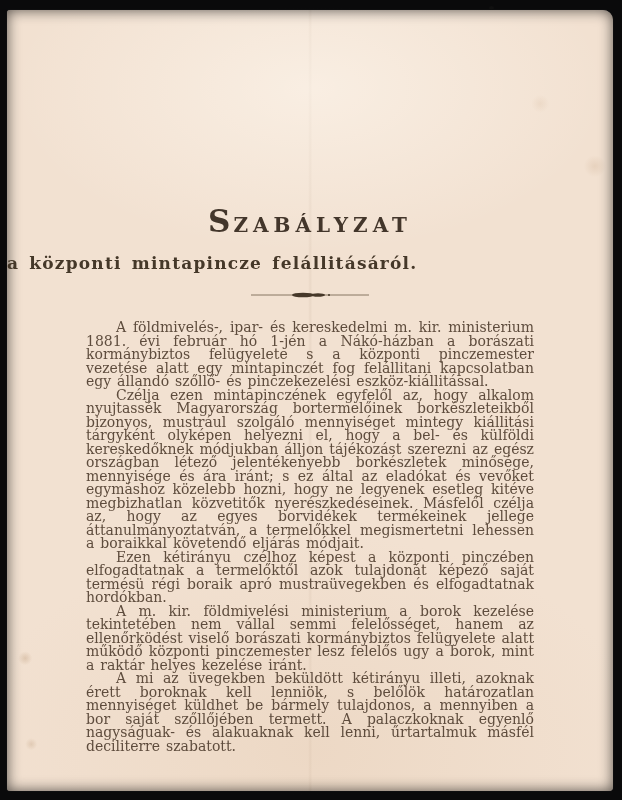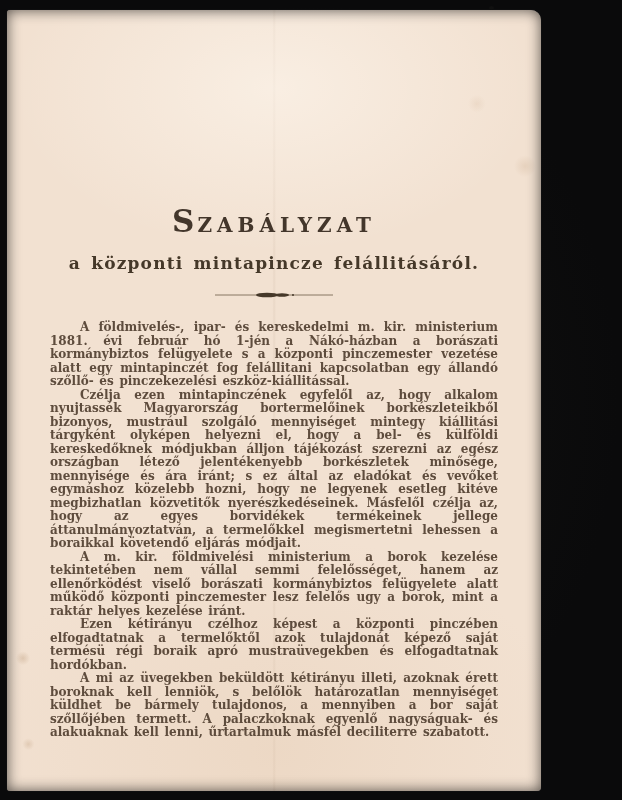--- a/index.html
+++ b/index.html
@@ -15,21 +15,21 @@
     position: relative;
     width: 622px;
     height: 800px;
     background:
       radial-gradient(ellipse at 50% 50%, #121211 0%, #0a0a0b 70%);
   }
   .paper {
     position: absolute;
     left: 7px;
     top: 10px;
-    width: 534px;
+    width: 606px;
     height: 781px;
     background-color: #f2e1d1;
     background-image:
       radial-gradient(circle at 3% 83%, rgba(150,105,60,0.22) 0px, rgba(150,105,60,0) 7px),
       radial-gradient(circle at 4% 94%, rgba(150,105,60,0.18) 0px, rgba(150,105,60,0) 6px),
       radial-gradient(circle at 97% 20%, rgba(160,115,70,0.14) 0px, rgba(160,115,70,0) 11px),
       radial-gradient(circle at 88% 12%, rgba(170,125,80,0.10) 0px, rgba(170,125,80,0) 9px),
       radial-gradient(ellipse 70% 30% at 50% 10%, rgba(255,249,241,0.55), rgba(255,249,241,0) 70%),
       radial-gradient(ellipse 80% 40% at 50% 95%, rgba(220,190,160,0.25), rgba(220,190,160,0) 70%),
       linear-gradient(90deg, rgba(0,0,0,0) 49.7%, rgba(120,90,60,0.07) 50%, rgba(0,0,0,0) 50.4%);
@@ -54,40 +54,38 @@
     letter-spacing: 5px;
     color: #43362b;
     line-height: 1.2;
   }
   .title::first-letter {
     font-size: 31px;
     letter-spacing: 3px;
   }
   .subtitle {
     margin: 13px 0 0 0;
-    text-align: center;
     font-size: 17px;
     font-weight: bold;
     letter-spacing: 1.2px;
     color: #453829;
     word-spacing: 3px;
   }
   .ornament {
     display: block;
     margin: 17px auto 0 auto;
   }
   .doc-body {
     width: 448px;
     margin: 21px auto 0 auto;
-    font-size: 12px;
+    font-size: 14px;
     line-height: 13.5px;
     text-align: justify;
     color: #5e4c3d;
     word-spacing: 1.5px;
-    font-weight: bold;
   }
   .doc-body p {
     margin: 0;
     text-indent: 30px;
   }
 </style>
 </head>
 <body>
 
 <div class="scene">
@@ -100,20 +98,20 @@
     <svg class="ornament" width="118" height="10" viewBox="0 0 118 10" aria-hidden="true">
       <line x1="0" y1="5" x2="118" y2="5" stroke="#6d5a47" stroke-width="0.8"></line>
       <ellipse cx="52" cy="5" rx="11" ry="2.3" fill="#463829"></ellipse>
       <ellipse cx="67" cy="5" rx="7" ry="1.8" fill="#463829"></ellipse>
       <circle cx="78" cy="5" r="1" fill="#463829"></circle>
     </svg>
 
     <div class="doc-body">
       <p>A földmivelés-, ipar- és kereskedelmi m. kir. ministerium 1881. évi február hó 1-jén a Nákó-házban a borászati kormánybiztos felügyelete s a központi pinczemester vezetése alatt egy mintapinczét fog felállitani kapcsolatban egy állandó szőllő- és pinczekezelési eszköz-kiállitással.</p>
       <p>Czélja ezen mintapinczének egyfelől az, hogy alkalom nyujtassék Magyarország bortermelőinek borkészleteikből bizonyos, mustrául szolgáló mennyiséget mintegy kiállitási tárgyként olyképen helyezni el, hogy a bel- és külföldi kereskedőknek módjukban álljon tájékozást szerezni az egész országban létező jelentékenyebb borkészletek minősége, mennyisége és ára iránt; s ez által az eladókat és vevőket egymáshoz közelebb hozni, hogy ne legyenek esetleg kitéve megbizhatlan közvetitők nyerészkedéseinek. Másfelől czélja az, hogy az egyes borvidékek termékeinek jellege áttanulmányoztatván, a termelőkkel megismertetni lehessen a boraikkal követendő eljárás módjait.</p>
+      <p>Ezen kétirányu czélhoz képest a központi pinczében elfogadtatnak a termelőktől azok tulajdonát képező saját termésü régi boraik apró mustraüvegekben és elfogadtatnak hordókban.</p>
       <p>A m. kir. földmivelési ministerium a borok kezelése tekintetében nem vállal semmi felelősséget, hanem az ellenőrködést viselő borászati kormánybiztos felügyelete alatt működő központi pinczemester lesz felelős ugy a borok, mint a raktár helyes kezelése iránt.</p>
-      <p>Ezen kétirányu czélhoz képest a központi pinczében elfogadtatnak a termelőktől azok tulajdonát képező saját termésü régi boraik apró mustraüvegekben és elfogadtatnak hordókban.</p>
       <p>A mi az üvegekben beküldött kétirányu illeti, azoknak érett boroknak kell lenniök, s belőlök határozatlan mennyiséget küldhet be bármely tulajdonos, a mennyiben a bor saját szőllőjében termett. A palaczkoknak egyenlő nagyságuak- és alakuaknak kell lenni, űrtartalmuk másfél deciliterre szabatott.</p>
     </div>
 
   </div>
   <div class="speck"></div>
 </div>
 
 </body></html>

